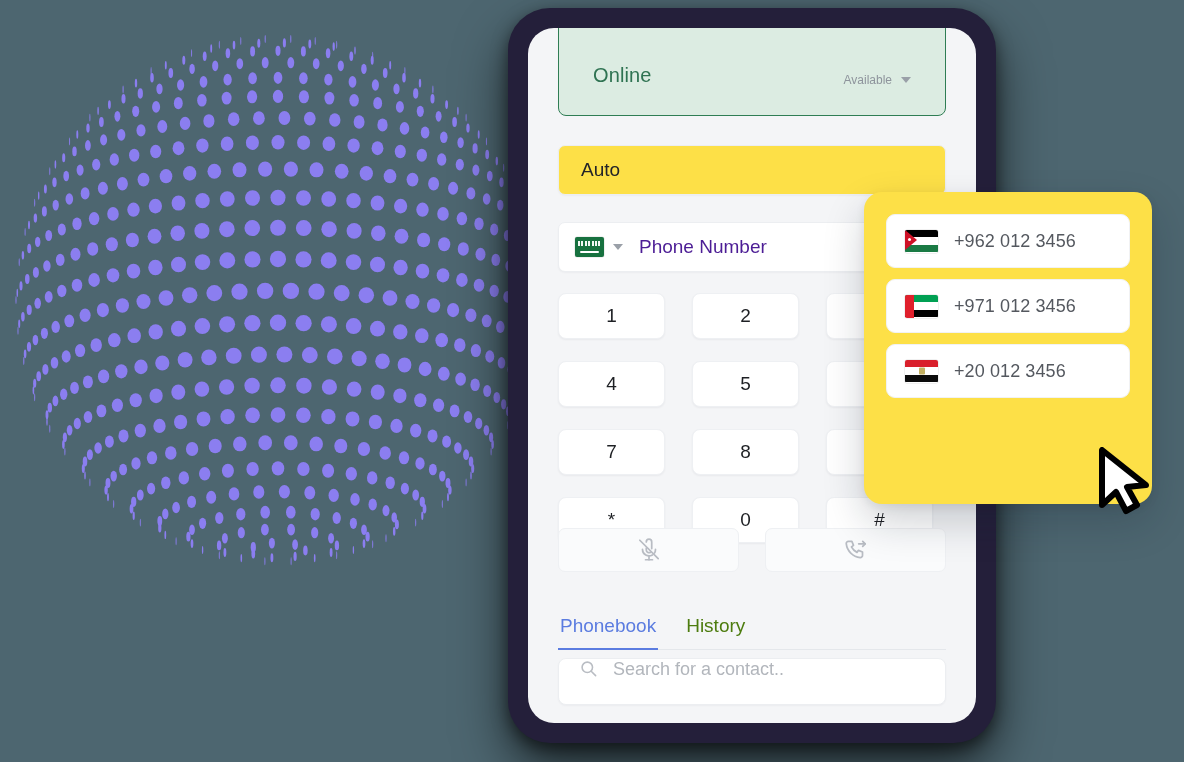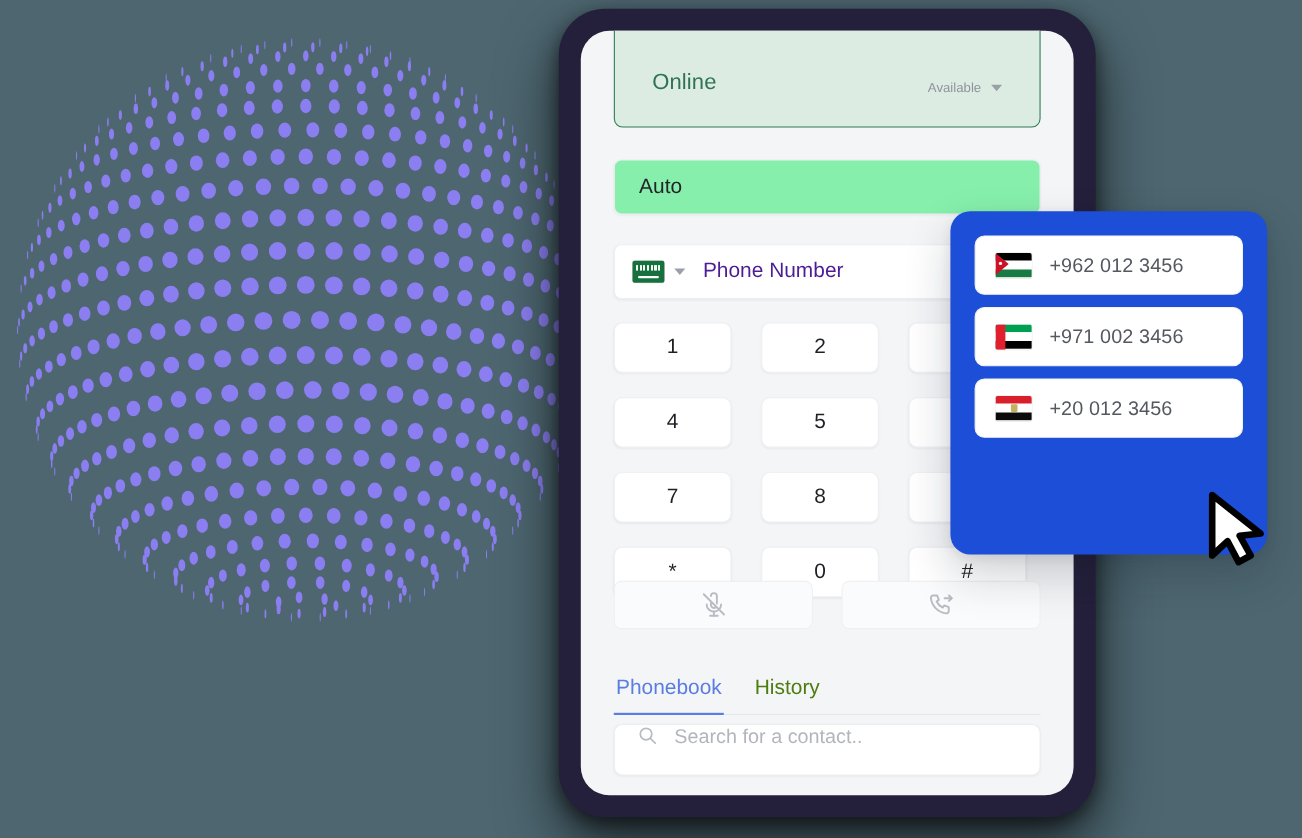--- a/index.html
+++ b/index.html
@@ -96,21 +96,21 @@
     border-top: 6px solid #9aa0a8;
   }
 
   
   .auto-field {
     position: absolute;
     left: 30px;
     top: 117px;
     width: 388px;
     height: 50px;
-    background: #86efac;
+    background: #fde047;
     border: 1px solid #eceef1;
     border-radius: 7px;
     display: flex;
     align-items: center;
     padding-left: 22px;
     font-size: 19px;
     color: #232428;
     box-shadow: 0 1px 2px rgba(16,24,40,0.04);
   }
 
@@ -302,21 +302,21 @@
     color: #b2b6bc;
   }
 
   
   #dropdown-panel {
     position: absolute;
     left: 864px;
     top: 192px;
     width: 288px;
     height: 312px;
-    background: #1d4ed8;
+    background: #fde047;
     border-radius: 18px;
     box-shadow: 0 18px 42px rgba(16,24,40,0.20), 0 3px 10px rgba(16,24,40,0.08);
     padding: 22px 22px;
     display: flex;
     flex-direction: column;
     gap: 11px;
   }
   .dd-item {
     height: 54px;
     border-radius: 9px;
@@ -985,21 +985,21 @@
       <span class="dd-label">+962 012 3456</span>
     </div>
 
     <div class="dd-item">
       <span class="flag dd-flag flag-ae">
         <span class="band b1"></span>
           <span class="band b2"></span>
           <span class="band b3"></span>
         <span class="hoist"></span>
       </span>
-      <span class="dd-label">+971 002 3456</span>
+      <span class="dd-label">+971 012 3456</span>
     </div>
 
     <div class="dd-item">
       <span class="flag dd-flag flag-eg">
         <span class="band b1"></span>
           <span class="band b2"></span>
           <span class="band b3"></span>
         <span class="eagle"></span>
       </span>
       <span class="dd-label">+20 012 3456</span>

